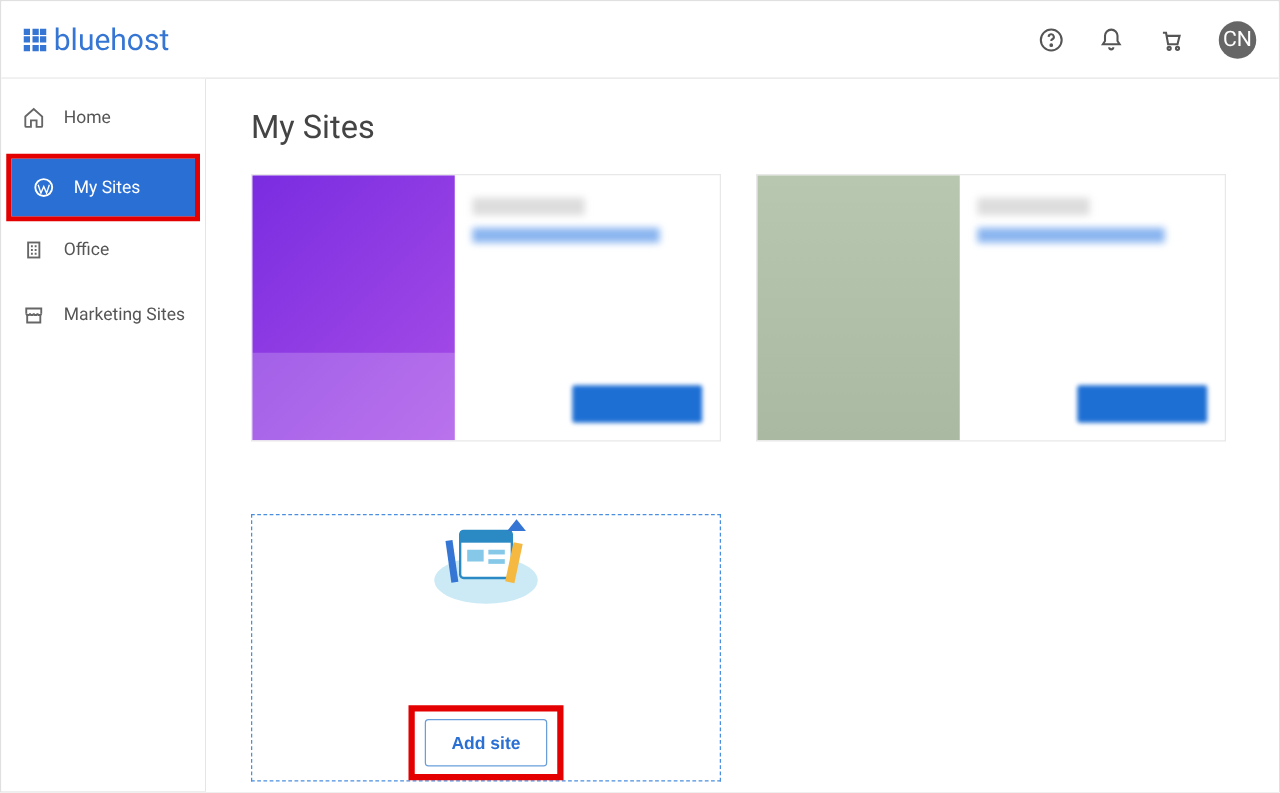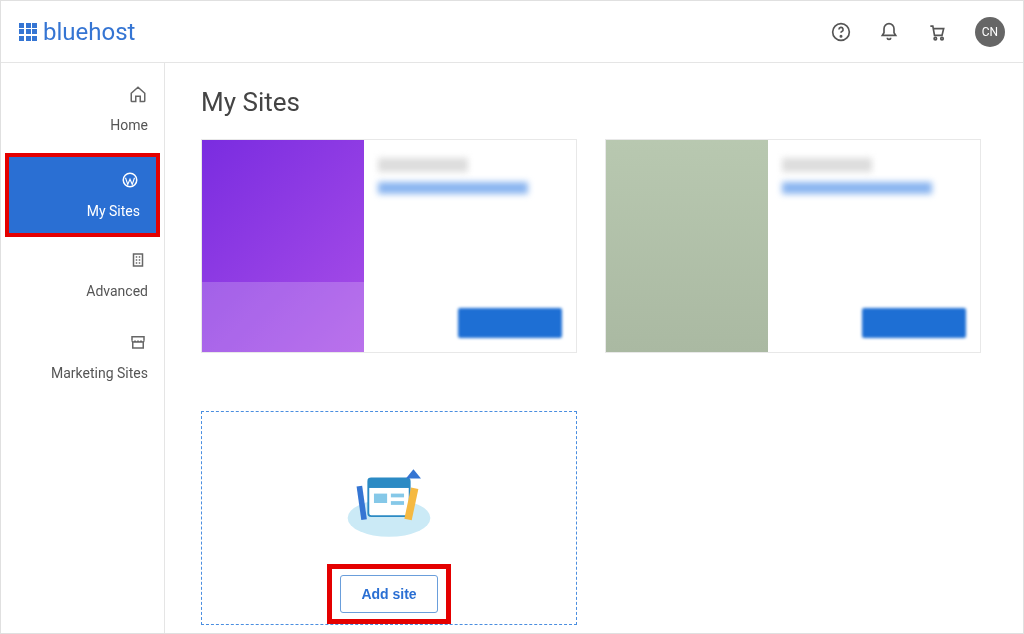--- a/index.html
+++ b/index.html
@@ -38,35 +38,34 @@
     }
     .logo-grid span { background:#3575d3; }
     .topbar-icons {
       display: flex;
       align-items: center;
       gap: 28px;
     }
     .icon-btn { color:#555; display:flex; align-items:center; justify-content:center; cursor:pointer; }
     .avatar {
       width: 30px; height:30px; border-radius:50%; background:#666; color:#fff;
-      display:flex; align-items:center; justify-content:center; font-size:12px;
+      display:flex; align-items:center; justify-content:center; font-size:17px;
     }
     .layout { display:flex; height: calc(634px - 62px); }
     .sidebar {
       width: 164px;
       border-right: 1px solid #e5e5e5;
       background:#fff;
       padding-top: 8px;
     }
     .nav-item {
-      display:flex; align-items:flex-end; gap:14px;
+      display:flex; align-items:center; gap:14px;
       padding: 14px 16px;
       color:#555; font-size:14px; cursor:pointer;
       margin-bottom: 6px;
-      flex-direction: column;
     }
     .nav-item.active {
       background:#2a6fd3; color:#fff;
     }
     .nav-item .nav-icon { width:20px; display:flex; justify-content:center; }
     .highlight-box-red { border: 4px solid #e40000; }
     .content {
       flex:1; padding: 24px 36px; overflow:auto; background:#fff;
     }
     .page-title { font-size: 26px; color:#444; margin-bottom: 22px; font-weight:400; }
@@ -86,21 +85,21 @@
     .site-info .blur-line1 { height:14px; width:90px; background:#ddd; filter:blur(3px); margin-bottom:10px; }
     .site-info .blur-line2 { height:12px; width:150px; background:#8ab5f0; filter:blur(3px); }
     .site-btn {
       position:absolute; bottom:14px; right:14px;
       width:104px; height:30px; background:#1e6fd4; color:#fff;
       filter:blur(1.5px); border-radius:2px;
     }
     .add-card {
       width: 376px; height: 214px;
       border: 1px dashed #4a8ee0;
-      display:flex; flex-direction:column; align-items:center; justify-content:flex-end;
+      display:flex; flex-direction:column; align-items:center; justify-content:space-between;
       gap: 24px; margin-top: 30px;
     }
     .add-illustration {
       width: 94px; height: 74px; position:relative;
       display:flex; align-items:center; justify-content:center;
     }
     .add-site-btn {
       border: 1px solid #6a9edb; color:#2a6fd3; background:#fff;
       padding: 10px 20px; font-size:14px; font-weight:600; border-radius:3px;
       cursor:pointer;
@@ -178,21 +177,21 @@
 
 
 
     <div class="nav-item">
       <span class="nav-icon">
         <svg width="18" height="18" viewBox="0 0 24 24" fill="none" stroke="#666" stroke-width="2">
             <rect x="6" y="4" width="12" height="16"></rect>
             <path d="M9 8h2M13 8h2M9 12h2M13 12h2M9 16h2M13 16h2"></path>
           </svg>
       </span>
-      <span>Advanced</span>
+      <span>Office</span>
     </div>
 
     <div class="nav-item">
       <span class="nav-icon">
         <svg width="18" height="18" viewBox="0 0 24 24" fill="none" stroke="#666" stroke-width="2">
             <path d="M4 10V5h16v5"></path>
             <path d="M4 10a2 2 0 0 0 4 0 2 2 0 0 0 4 0 2 2 0 0 0 4 0 2 2 0 0 0 4 0"></path>
             <path d="M5 12v8h14v-8"></path>
           </svg>
       </span>

